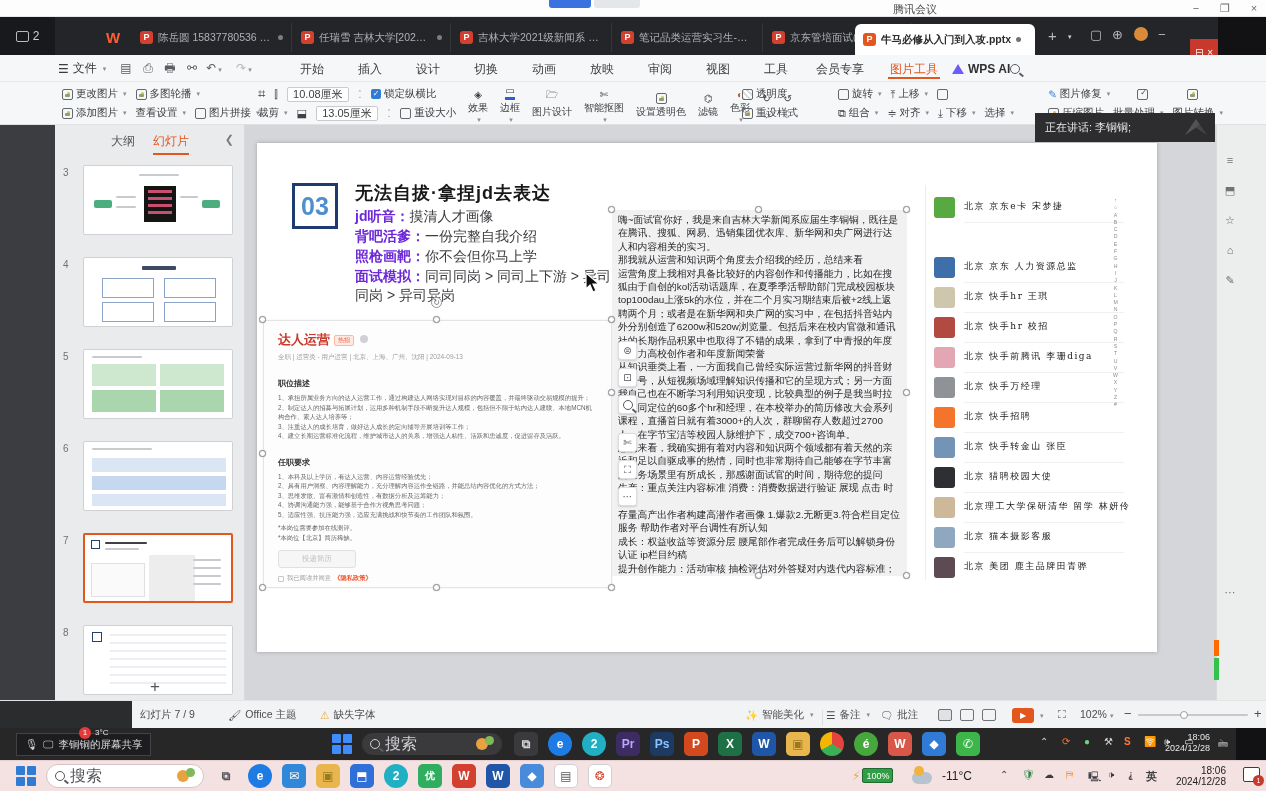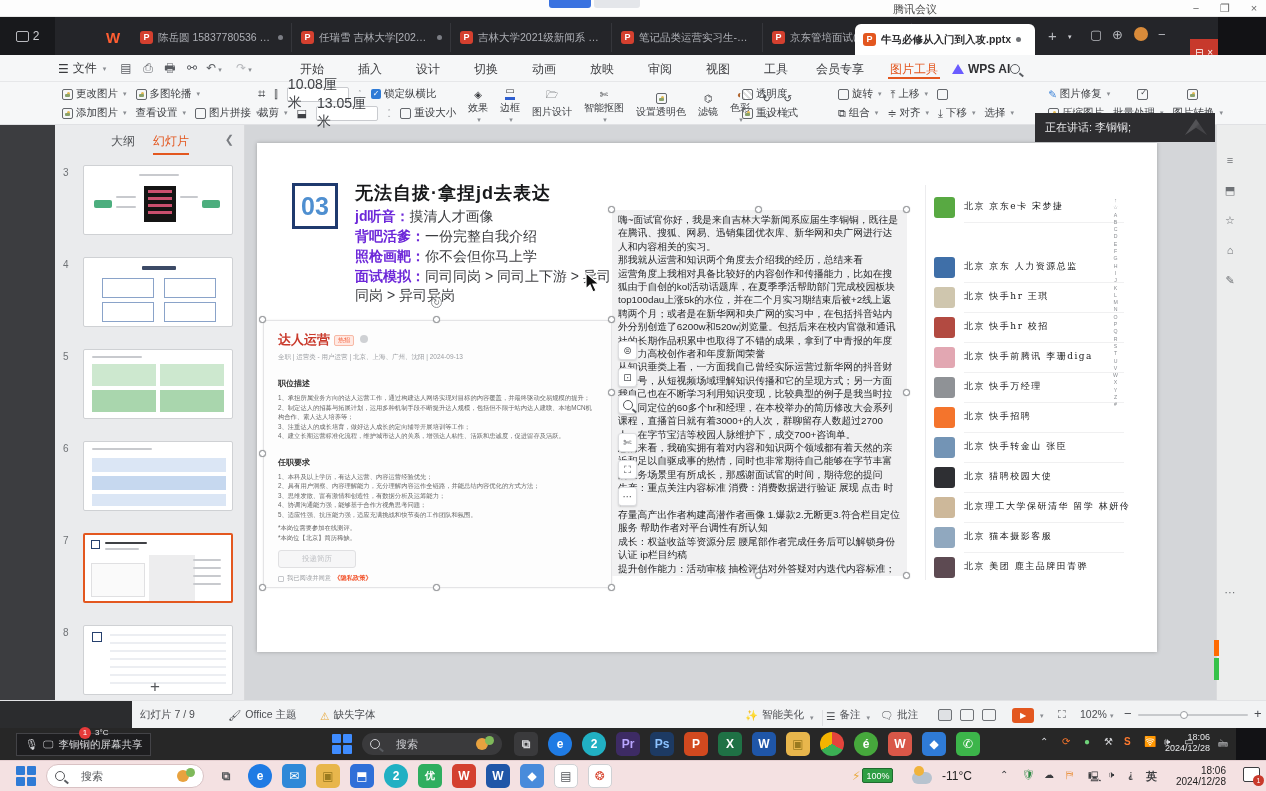--- a/index.html
+++ b/index.html
@@ -43,21 +43,21 @@
 #wpsai{position:absolute;left:952px;top:4px;height:20px;display:flex;align-items:center;gap:4px;font-size:12px;color:#2f3033;font-weight:bold}
 #wpsai .tri{width:0;height:0;border-left:6px solid transparent;border-right:6px solid transparent;border-bottom:10px solid #6a5cff}
 .searchglyph{width:10px;height:10px;border:1.5px solid #5a5d62;border-radius:50%;position:relative;display:inline-block}
 .searchglyph::after{content:"";position:absolute;left:8px;top:9px;width:5px;height:1.5px;background:#5a5d62;transform:rotate(40deg)}
 #speakbox{position:absolute;left:1035px;top:58px;width:180px;height:29px;background:#2d2d30;color:#e8e8ea;font-size:11px;display:flex;align-items:center;padding-left:10px;z-index:60}
 #speakbox .mlogo{position:absolute;right:8px;top:6px;width:22px;height:16px;opacity:.35;background:linear-gradient(135deg,#9a9a9e 45%,#6f6f74 55%);clip-path:polygon(0 100%,50% 0,100% 100%,50% 55%)}
 
 #ribbon{left:0;top:82px;width:1266px;height:43px;background:#f6f7f8;border-bottom:1px solid #e0e1e4}
 .rrow{position:absolute;height:18px;display:flex;align-items:center;gap:9px;font-size:10.5px;color:#3f4145}
 .rit{display:flex;align-items:center;gap:3px;white-space:nowrap}
-.sizebox{width:62px;height:15px;border:1px solid #c9cbcf;background:#fff;border-radius:2px;font-size:14px;color:#3f4145;display:flex;align-items:center;justify-content:center}
+.sizebox{width:62px;height:15px;border:1px solid #c9cbcf;background:#fff;border-radius:2px;font-size:11px;color:#3f4145;display:flex;align-items:center;justify-content:center}
 .spin{display:inline-flex;flex-direction:column;font-size:5px;color:#7c7f84;line-height:4px}
 .chk{width:10px;height:10px;background:#2f7bd6;border-radius:2px;color:#fff;font-size:8px;line-height:10px;text-align:center}
 .g3item{display:flex;flex-direction:column;align-items:center;gap:1px;font-size:10px;color:#3f4145;white-space:nowrap}
 .g3item .ig{height:15px;display:flex;align-items:flex-end}
 
 #workspace{left:0;top:125px;width:1266px;height:575px}
 #leftrail{position:absolute;left:0;top:0;width:55px;height:575px;background:#3c3d40}
 #panel{position:absolute;left:55px;top:0;width:190px;height:575px;background:#eaebed;border-right:1px solid #d8d9db}
 #panel .ptabs{position:absolute;left:0;top:8px;width:190px;display:flex;justify-content:center;gap:18px;font-size:12px;color:#55575b}
 #panel .ptab.on{color:#e3571f;border-bottom:2px solid #e3571f;padding-bottom:3px}
@@ -103,35 +103,35 @@
 .cava{position:absolute;left:8px;top:4px;width:21px;height:21px;border-radius:3px}
 .cname{position:absolute;left:38px;top:7px;font-family:"DejaVu Serif","Liberation Serif",serif;font-size:9px;letter-spacing:1.5px;color:#17181a;white-space:nowrap}
 .csep{position:absolute;left:38px;bottom:0;width:160px;height:1px;background:#f0f0f1}
 #alphaidx{position:absolute;right:3px;top:12px;font-size:5.2px;line-height:7.3px;color:#8a8d92;text-align:center;white-space:pre-line}
 
 .hd{position:absolute;width:7px;height:7px;border-radius:50%;background:#fff;border:1px solid #8f9296;box-shadow:0 0 1px rgba(0,0,0,.4);margin-left:-4px;margin-top:-4px}
 .rot{position:absolute;width:11px;height:11px;border-radius:50%;border:1px solid #8f9296;background:#fff;color:#6f7276;font-size:8px;line-height:10px;text-align:center;margin-left:-6px;margin-top:-6px}
 
 #statusbar{left:0;top:700px;width:1266px;height:28px;background:#f2f3f4;border-top:1px solid #e2e3e5;font-size:10.5px;color:#4a4c50}
 #statusdark{position:absolute;left:0;top:0;width:132px;height:28px;background:#2b2c2e}
-.sbit{display:flex;align-items:flex-end;gap:4px;white-space:nowrap}
+.sbit{display:flex;align-items:center;gap:4px;white-space:nowrap}
 .viewic{width:14px;height:12px;border:1px solid #6f7276;border-radius:2px}
 #playbtn{width:22px;height:15px;background:#e3571f;border-radius:3px;color:#fff;font-size:8px;display:flex;align-items:center;justify-content:center}
 #zoomtrack{width:110px;height:2px;background:#c7c9cc;position:relative;border-radius:1px}
 #zoomdot{position:absolute;left:38%;top:-3px;width:8px;height:8px;border-radius:50%;background:#fff;border:1px solid #9a9da1}
 
 #tbshared{left:0;top:728px;width:1266px;height:32px;background:#272727}
 #sharebanner{position:absolute;left:16px;top:5px;height:23px;background:#1d1d1f;border:1px solid #434347;color:#d8d9dc;font-size:10.5px;display:flex;align-items:center;gap:5px;padding:0 8px;z-index:5}
 #sharebadge{position:absolute;left:62px;top:-7px;width:12px;height:12px;background:#e63a3a;color:#fff;border-radius:50%;font-size:8px;text-align:center;line-height:12px;z-index:6}
 #sharetemp{position:absolute;left:78px;top:-6px;color:#e8e8ea;font-size:8px;z-index:6}
 .apico{position:absolute;top:4px;width:24px;height:24px;border-radius:5px;display:flex;align-items:center;justify-content:center;color:#fff;font-weight:bold;font-size:12px}
 .apico.act{box-shadow:inset 0 0 0 20px rgba(255,255,255,.12)}
 .winlogo{display:grid;grid-template-columns:9px 9px;grid-template-rows:9px 9px;gap:2px}
 .winlogo i{background:#3f8cff;border-radius:1px}
-.searchpill{position:absolute;display:flex;align-items:center;gap:16px;border-radius:13px;font-size:11px}
+.searchpill{position:absolute;display:flex;align-items:center;gap:5px;border-radius:13px;font-size:16px}
 .sticker{width:18px;height:16px;position:relative}
 .sticker::before{content:"";position:absolute;left:0;top:2px;width:12px;height:12px;border-radius:50%;background:#e8a23f}
 .sticker::after{content:"";position:absolute;right:0;top:0;width:9px;height:9px;border-radius:50%;background:#7fb95a}
 .trayic{position:absolute;top:8px;color:#d3d4d7;font-size:10px}
 .clock{position:absolute;text-align:right;font-size:9px;line-height:11px;color:#e6e7e9}
 #tblocal{left:0;top:760px;width:1266px;height:31px;background:#f4e1e2;border-top:1px solid #e5cfd1}
 #tblocal .apico{top:3px}
 #tblocal .trayic{color:#3c3d40}
 #tblocal .clock{color:#222}
 .battpill{position:absolute;top:7px;display:flex;align-items:center;gap:2px}

